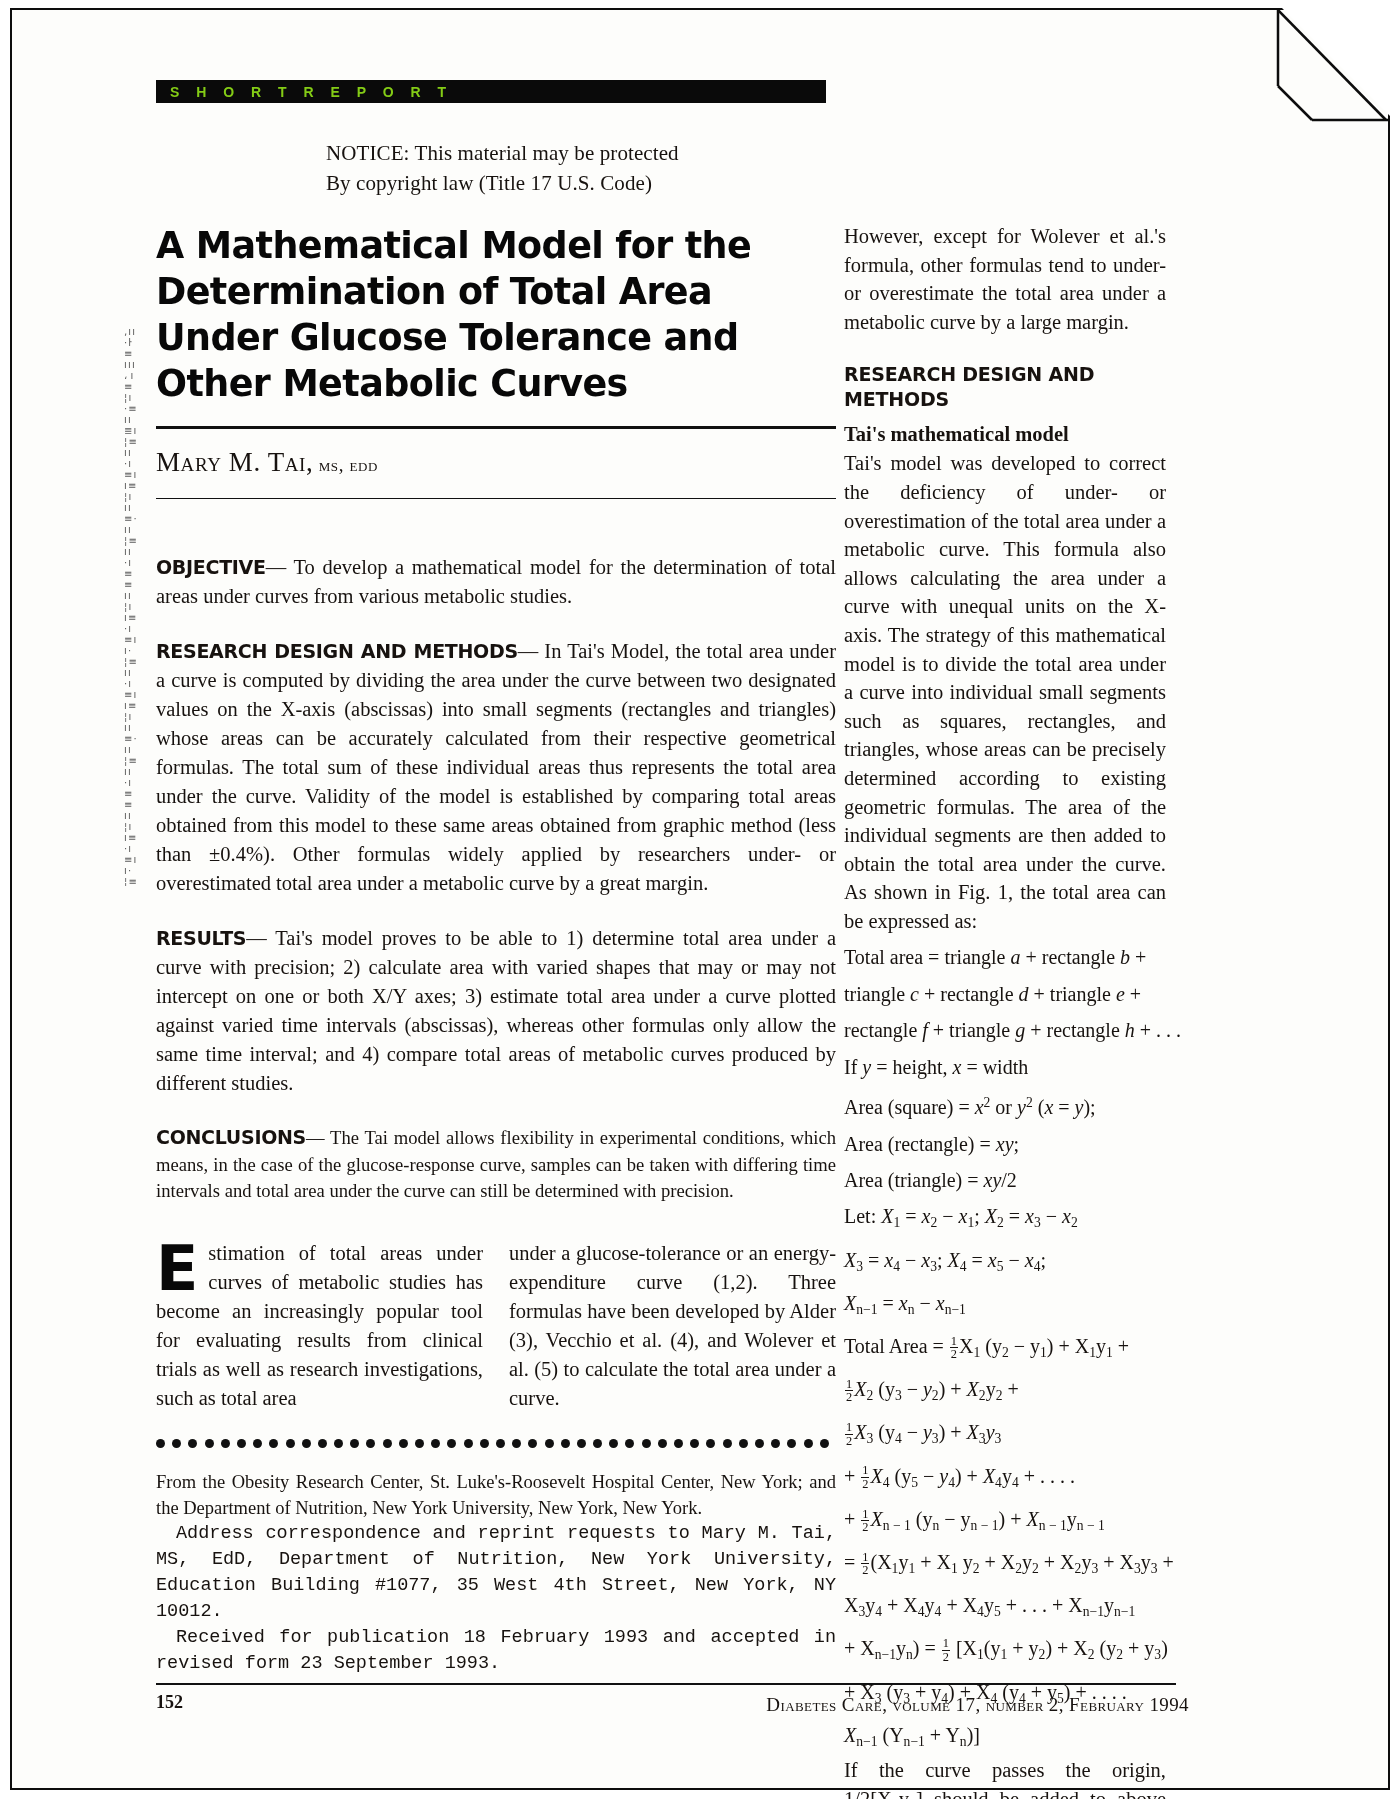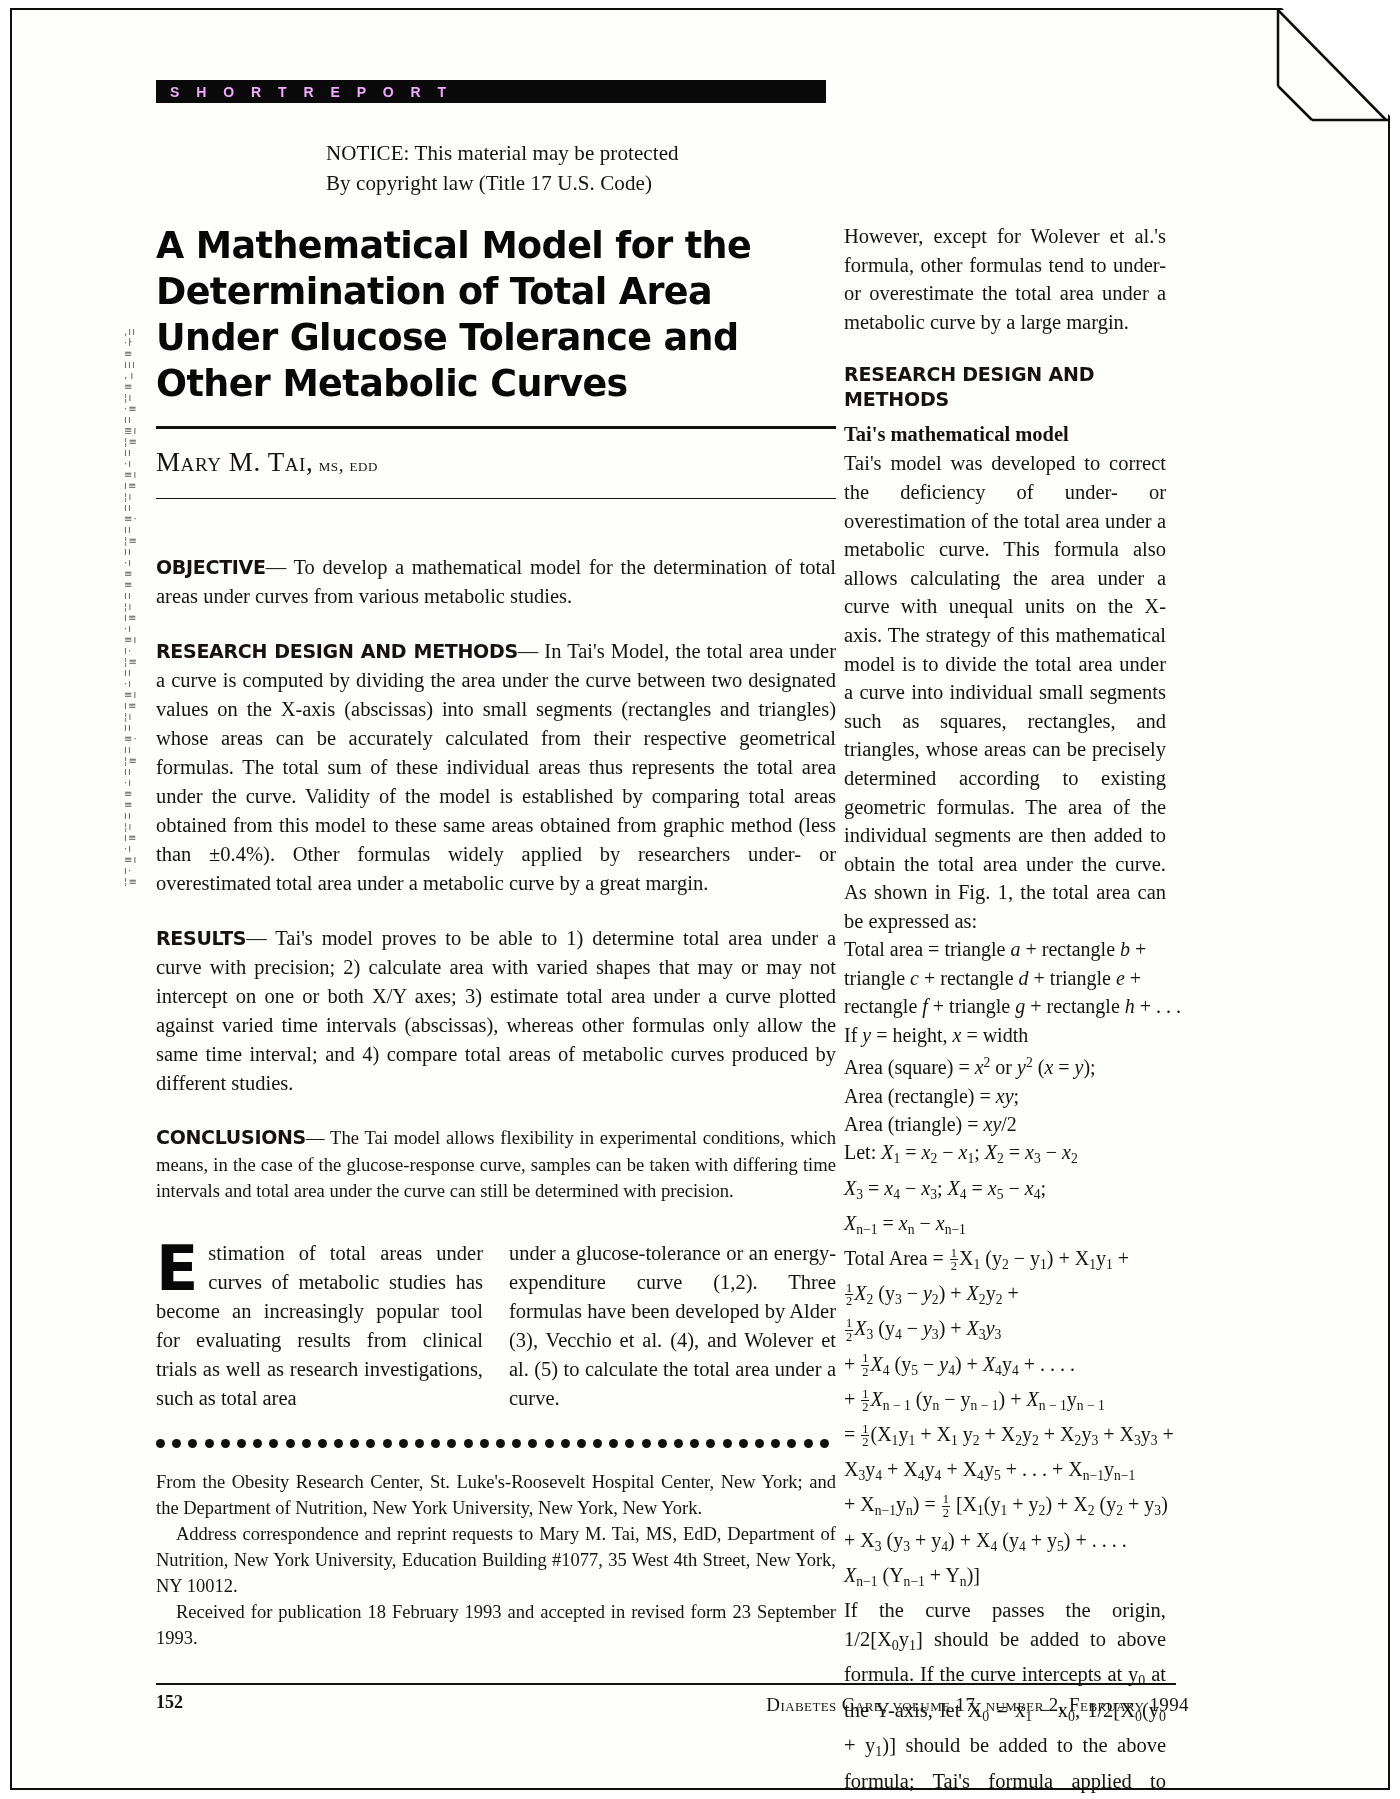--- a/index.html
+++ b/index.html
@@ -67,21 +67,21 @@
     left: 12px;
     top: 10px;
     width: 670px;
     height: 23px;
     background: #0a0a0a;
   }
   .banner-label {
     position: absolute;
     left: 14px;
     top: 4px;
-    color: #f0abfc;
+    color: #84cc16;
     font-family: "Liberation Sans", "DejaVu Sans", sans-serif;
     font-weight: bold;
     font-size: 14px;
     letter-spacing: 6.5px;
   }
 
   
   .notice {
     position: absolute;
     left: 182px;
@@ -193,21 +193,21 @@
   }
 
   
   .footnote {
     margin-top: 16px;
     font-size: 18.5px;
     line-height: 26px;
     text-align: justify;
   }
   .footnote p { margin: 0; }
-  .footnote p.ind { text-indent: 20px; }
+  .footnote p.ind { text-indent: 20px; font-family: Liberation Mono, monospace; }
 
   
   .rc-body {
     font-size: 20.5px;
     line-height: 28.6px;
     text-align: justify;
   }
   .rc-head {
     font-family: "DejaVu Sans", "Liberation Sans", sans-serif;
     font-weight: bold;
@@ -223,21 +223,21 @@
     margin: 0 0 1px 0;
   }
   .rc-p { margin: 0; }
 
   
   .math {
     font-size: 20px;
     line-height: 28.4px;
     text-align: left;
   }
-  .math div { white-space: nowrap; }
+  .math div { white-space: nowrap; margin-top: 8px; }
   .math .it { font-style: italic; }
   sub { font-size: 0.68em; vertical-align: -0.28em; }
   sup { font-size: 0.68em; vertical-align: 0.52em; }
   .frac {
     display: inline-block;
     vertical-align: -0.42em;
     text-align: center;
     font-size: 0.62em;
     line-height: 1.0;
     margin: 0 1px;

